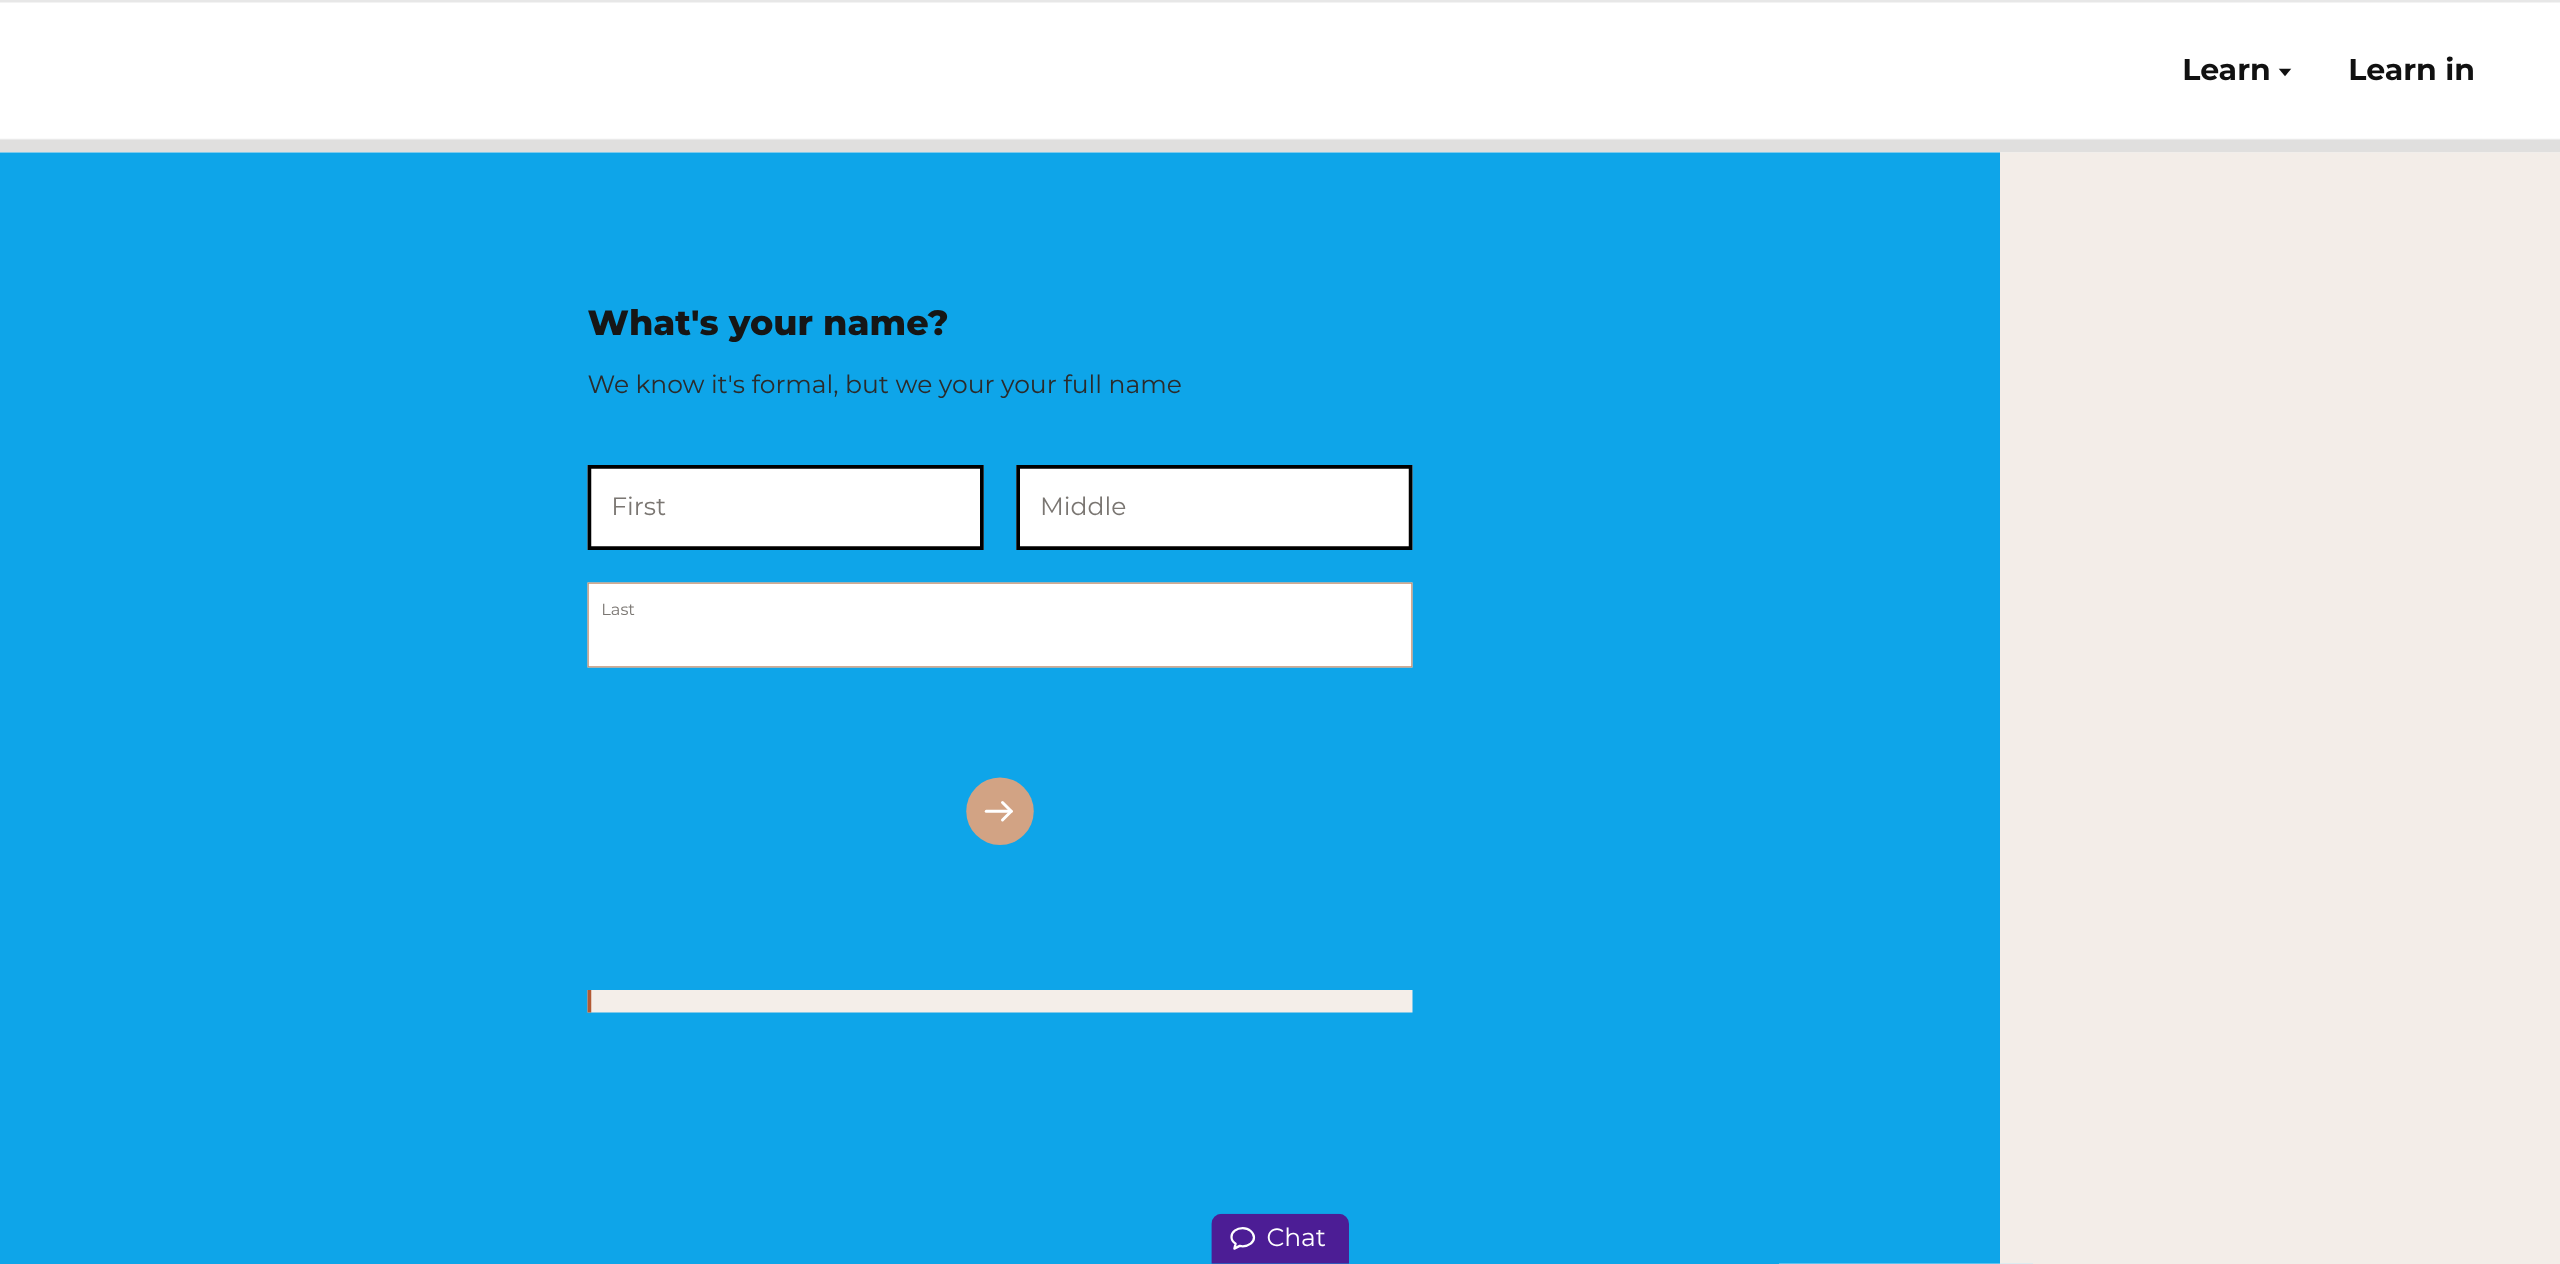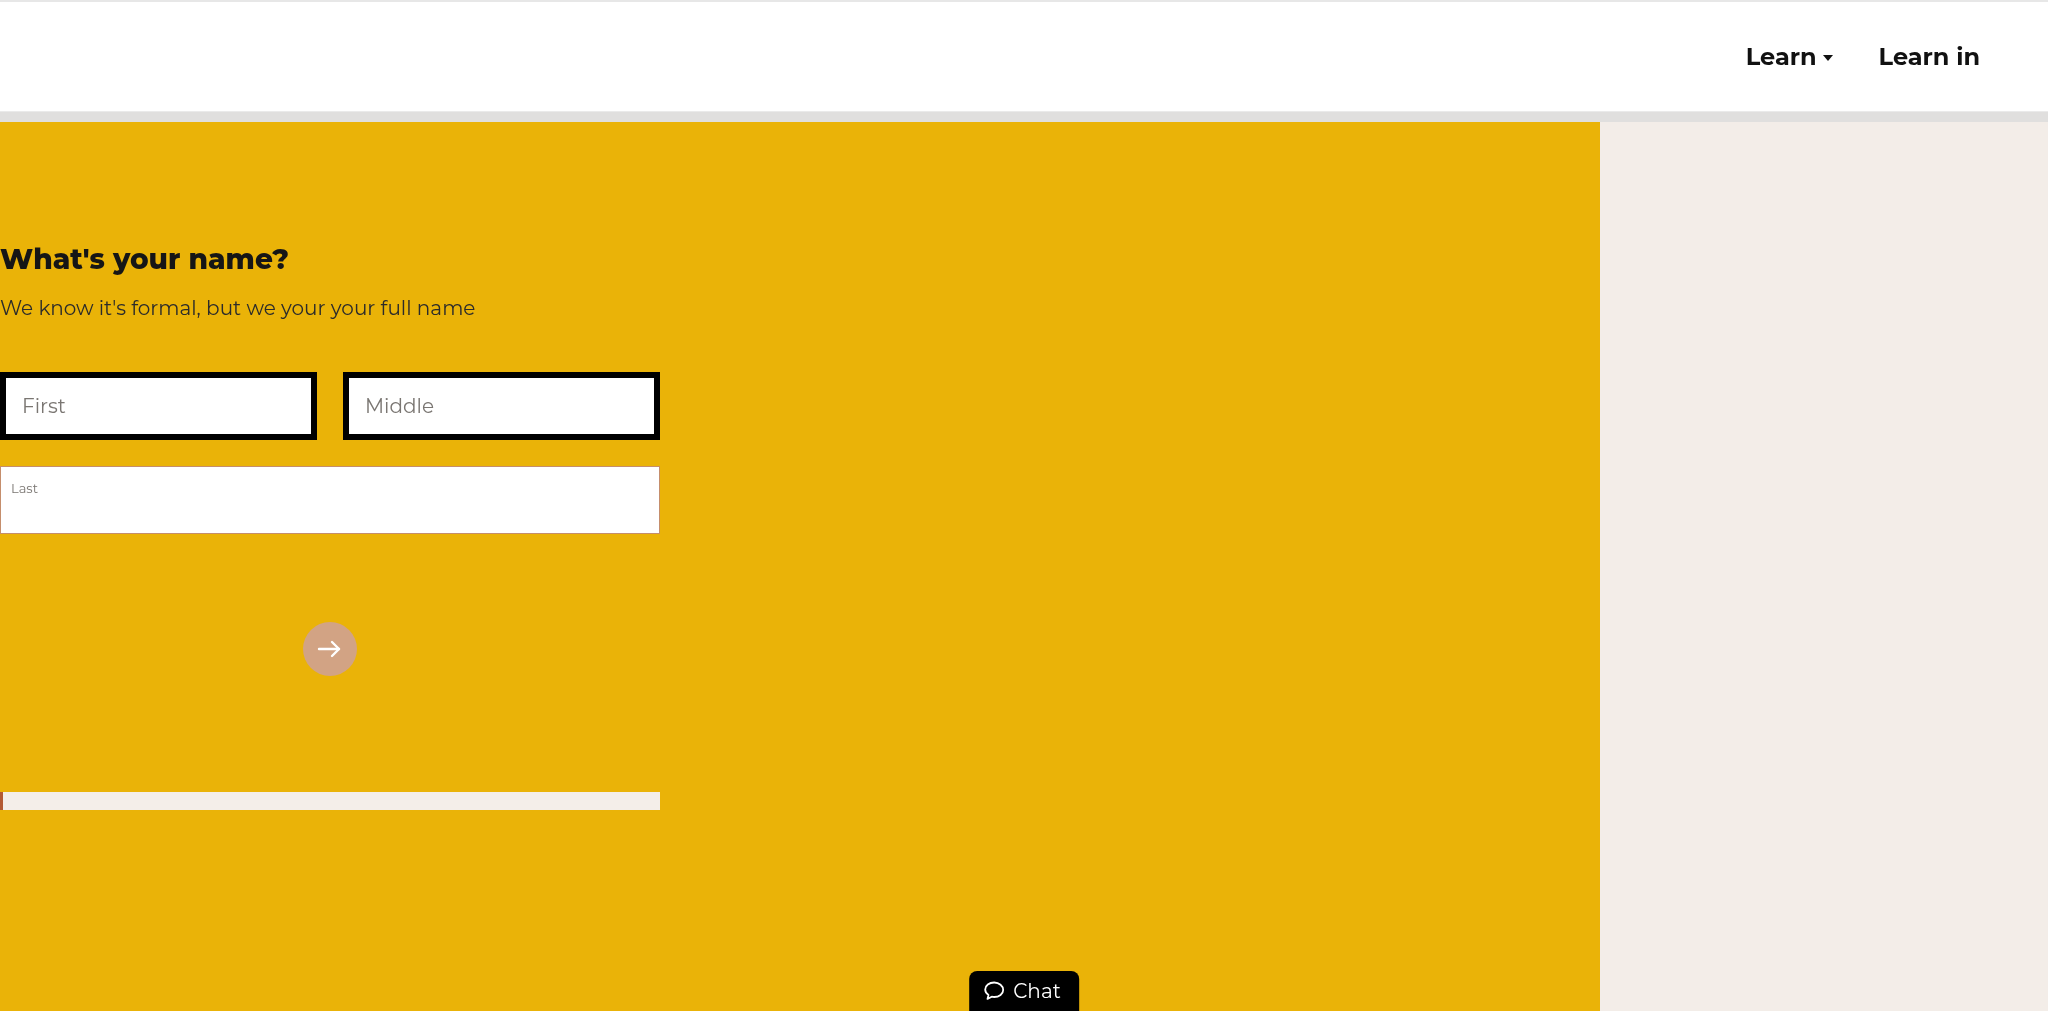--- a/index.html
+++ b/index.html
@@ -73,23 +73,24 @@
   .progress-track {
     height: 10px;
     background: #e0dfde;
   }
   .content-wrap {
     display: flex;
     flex: 1;
   }
   .main {
     flex: 1;
-    background: #eab308;
+    background: #0ea5e9;
     padding: 120px 0 0 0;
     display: flex;
+    justify-content: center;
   }
   .form-area {
     width: 660px;
     max-width: 92%;
   }
   .sidebar-right {
     width: 448px;
     background: #f3ede8;
   }
   .heading {
@@ -103,21 +104,21 @@
     color: #2b2b2b;
     margin-bottom: 52px;
   }
   .row-two {
     display: flex;
     gap: 26px;
     margin-bottom: 26px;
   }
   .row-two .input-wrap { flex: 1; }
   .input-wrap {
-    border: 6px solid #000000;
+    border: 3px solid #000000;
     height: 68px;
     display: flex;
     align-items: center;
     padding: 0 16px;
     background: #fff;
   }
   .input-wrap input {
     border: none;
     outline: none;
     width: 100%;
@@ -169,21 +170,21 @@
     background: #f4eee9;
   }
   .chat-widget {
     position: fixed;
     bottom: 0;
     left: 50%;
     transform: translateX(-50%);
     margin-left: 0;
   }
   .chat-btn {
-    background: #000000;
+    background: #4c1d95;
     color: #fff;
     border: none;
     border-radius: 8px 8px 0 0;
     padding: 8px 18px 8px 14px;
     display: flex;
     align-items: center;
     gap: 8px;
     font-size: 20px;
     cursor: pointer;
     font-family: inherit;

